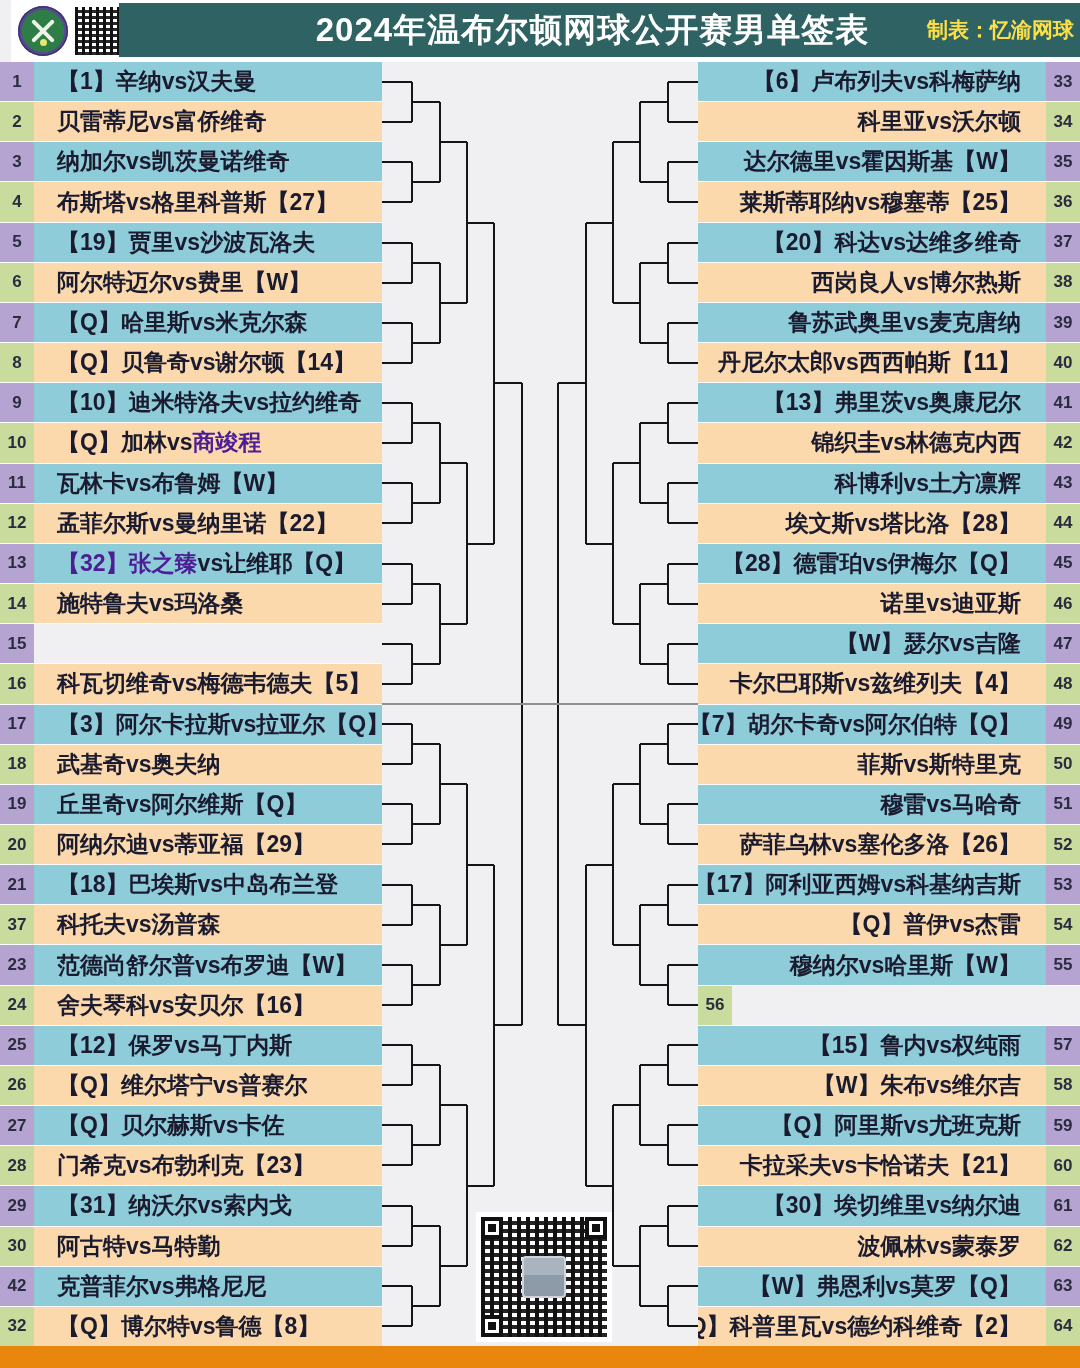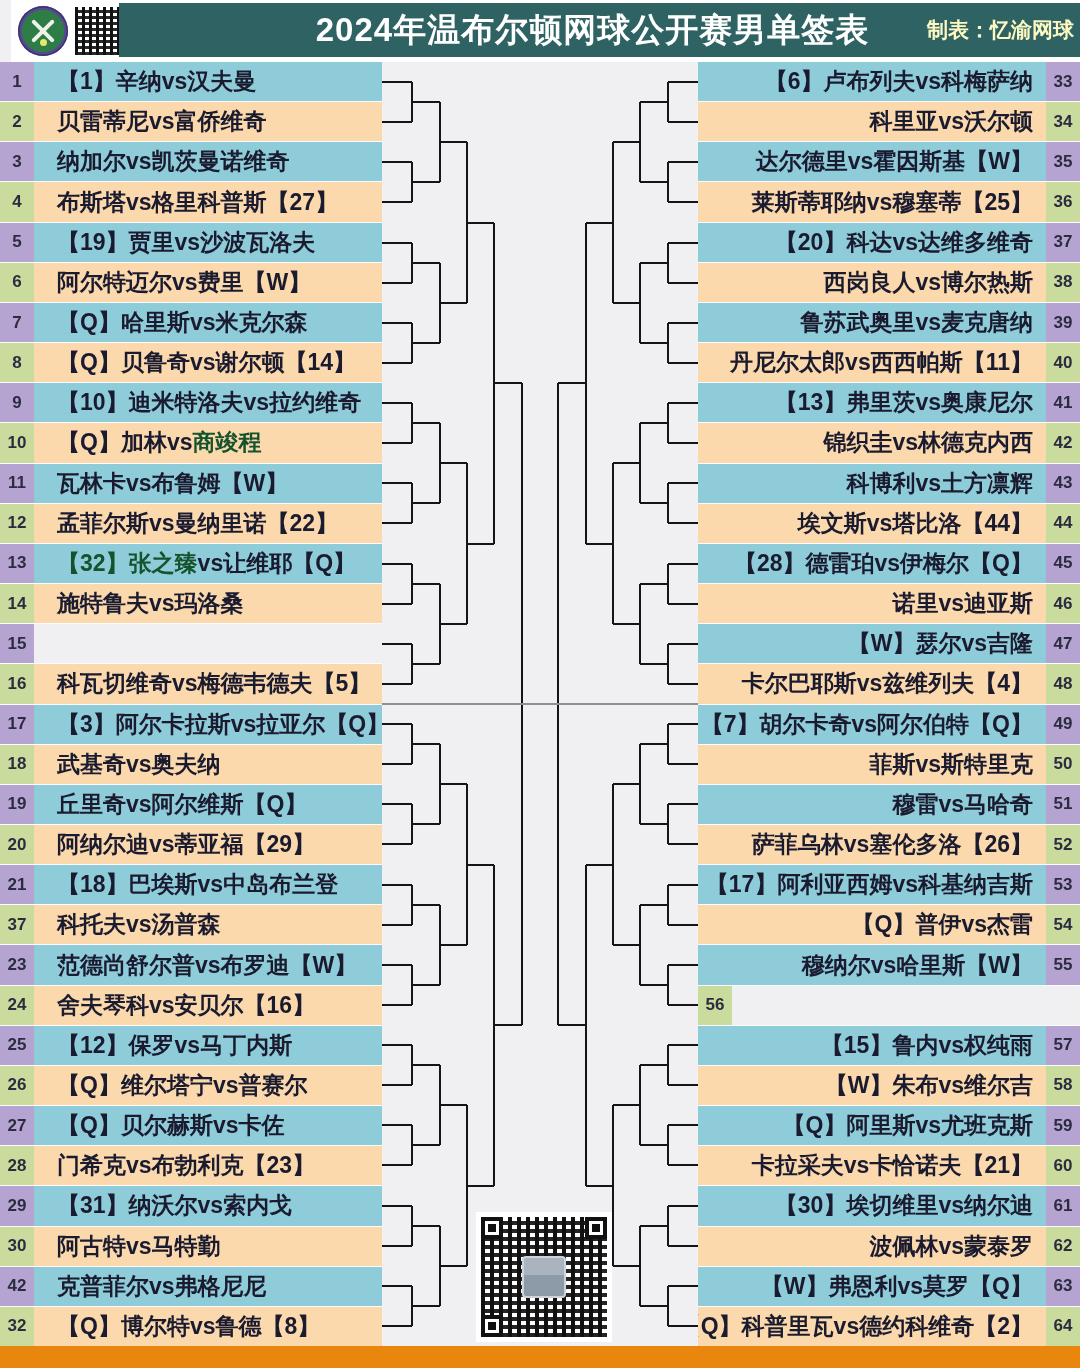--- a/index.html
+++ b/index.html
@@ -5,21 +5,21 @@
   html,body{margin:0;padding:0;background:#dcdcdc;}
   .page{position:relative;width:1080px;height:1368px;background:#f0eff1;overflow:hidden;
         font-family:"Liberation Sans","DejaVu Sans",sans-serif;}
   
   .hdr{position:absolute;left:11px;top:0;width:1080px;height:62px;background:#ffffff;}
   .hdr-bar{position:absolute;left:108px;top:3px;right:3px;bottom:5px;background:#2e6263;
            display:flex;align-items:center;}
   .hdr-title{position:absolute;left:50%;top:50%;transform:translate(-52%,-50%);
              color:#ffffff;font-size:33px;font-weight:700;white-space:nowrap;letter-spacing:1px;}
   .hdr-credit{position:absolute;right:14px;top:50%;transform:translateY(-50%);
-              color:#fef9c3;font-size:21px;font-weight:700;white-space:nowrap;text-align:center;}
+              color:#fde047;font-size:21px;font-weight:700;white-space:nowrap;text-align:center;}
   .logo{position:absolute;left:7px;top:6px;width:50px;height:50px;border-radius:50%;
         background:radial-gradient(circle at 50% 50%, #2e7d46 0 60%, #564a8e 60% 100%);
         box-shadow:0 0 0 1.5px #3d3370 inset;}
   .logo .rk{position:absolute;left:23px;top:10px;width:4px;height:30px;background:#eef3ea;border-radius:2px;}
   .logo .rk.a{transform:rotate(45deg);} .logo .rk.b{transform:rotate(-45deg);}
   .logo .ball{position:absolute;left:22px;top:33px;width:7px;height:7px;border-radius:50%;background:#e8e86a;}
   .qr-s{position:absolute;left:62px;top:5px;width:52px;height:52px;background:#ffffff;padding:2px;box-sizing:border-box;}
   .qr-pat{width:100%;height:100%;
     background:
       repeating-linear-gradient(0deg,rgba(17,17,17,.9) 0 3px,transparent 3px 6px),
@@ -29,22 +29,22 @@
   .col.left{left:0;} .col.right{left:698px;}
   .row{flex:1;display:flex;align-items:stretch;min-height:0;border-bottom:1.5px solid rgba(255,255,255,.8);box-sizing:border-box;}
   .row:last-child{border-bottom:none;}
   .row.teal .txt{background:#8fccd9;} .row.peach .txt{background:#fbd9ac;}
   .num{width:34px;display:flex;align-items:center;justify-content:center;
        font-size:17px;font-weight:700;color:#2c2c40;flex:none;}
   .num.lav{background:#b5a4d2;} .num.grn{background:#c9dc9d;}
   .txt{flex:1;display:flex;align-items:center;font-size:23px;font-weight:700;color:#1b1b30;
        white-space:nowrap;overflow:hidden;}
   .col.left .txt{justify-content:flex-start;padding-left:23px;}
-  .col.right .txt{justify-content:flex-end;padding-right:13px;}
-  .txt .red{color:#14532d;}
+  .col.right .txt{justify-content:flex-end;padding-right:25px;}
+  .txt .red{color:#4c1d95;}
   
   .mid{position:absolute;left:382px;top:62px;width:316px;height:1284px;background:#f0eff1;}
   .mid svg{display:block;width:100%;height:100%;}
   
   .qr-b{position:absolute;left:476px;top:1212px;width:136px;height:130px;background:#ffffff;
         padding:5px;box-sizing:border-box;z-index:5;}
   .qr-b .qr-pat{position:relative;width:100%;height:100%;
     background:
       repeating-linear-gradient(0deg,rgba(17,17,17,.92) 0 4px,transparent 4px 8px),
       repeating-linear-gradient(90deg,#111 0 4px,#fff 4px 9px);}
@@ -333,21 +333,21 @@
         <div class="num grn">42</div>
       </div>
       <div class="row teal">
         <div class="txt">
           <span>科博利vs土方凛辉</span>
         </div>
         <div class="num lav">43</div>
       </div>
       <div class="row peach">
         <div class="txt">
-          <span>埃文斯vs塔比洛【44】</span>
+          <span>埃文斯vs塔比洛【28】</span>
         </div>
         <div class="num grn">44</div>
       </div>
       <div class="row teal">
         <div class="txt">
           <span>【28】德雷珀vs伊梅尔【Q】</span>
         </div>
         <div class="num lav">45</div>
       </div>
       <div class="row peach">

